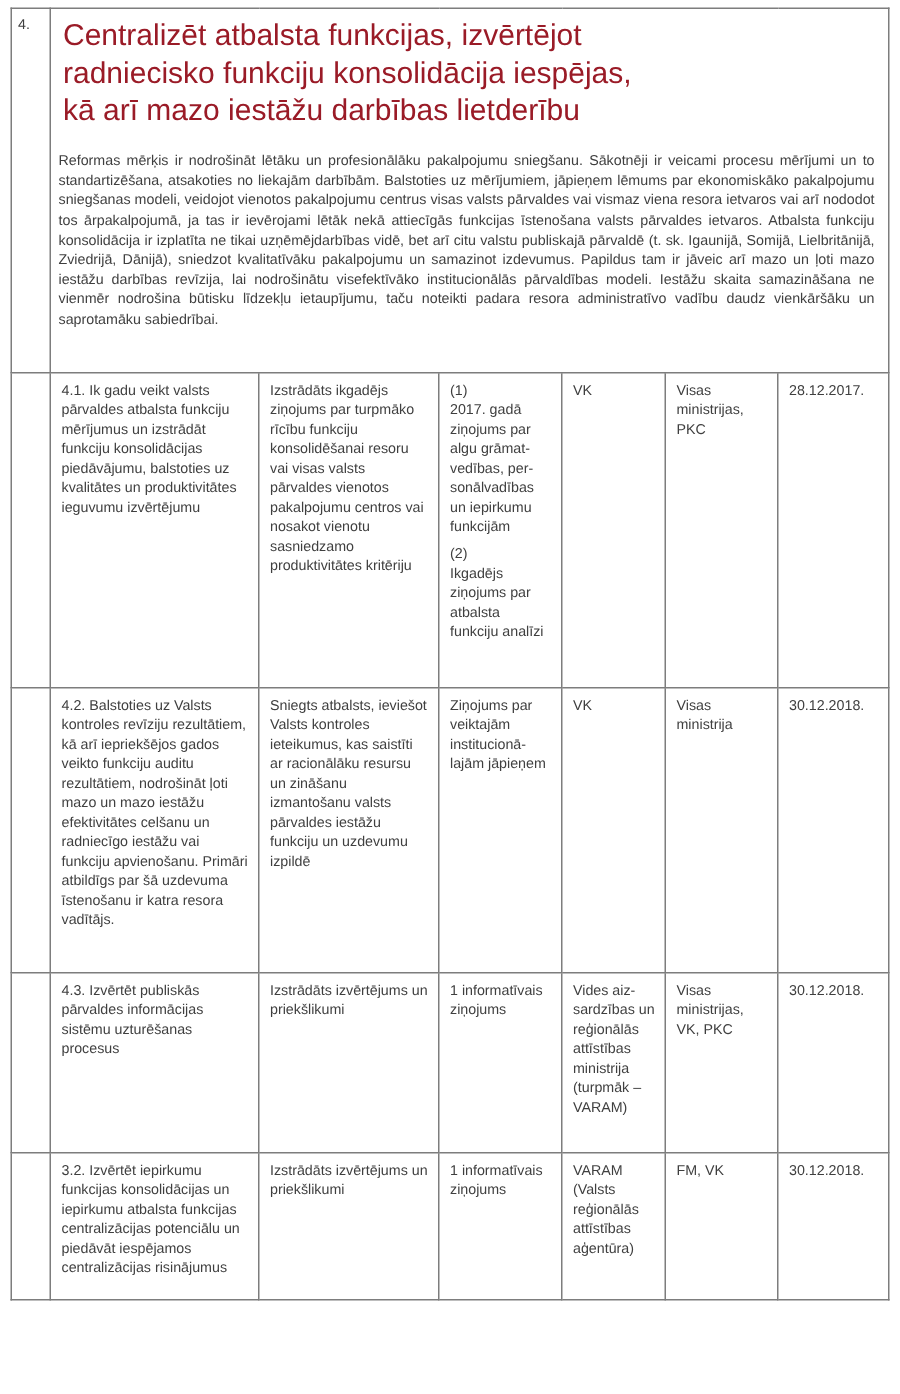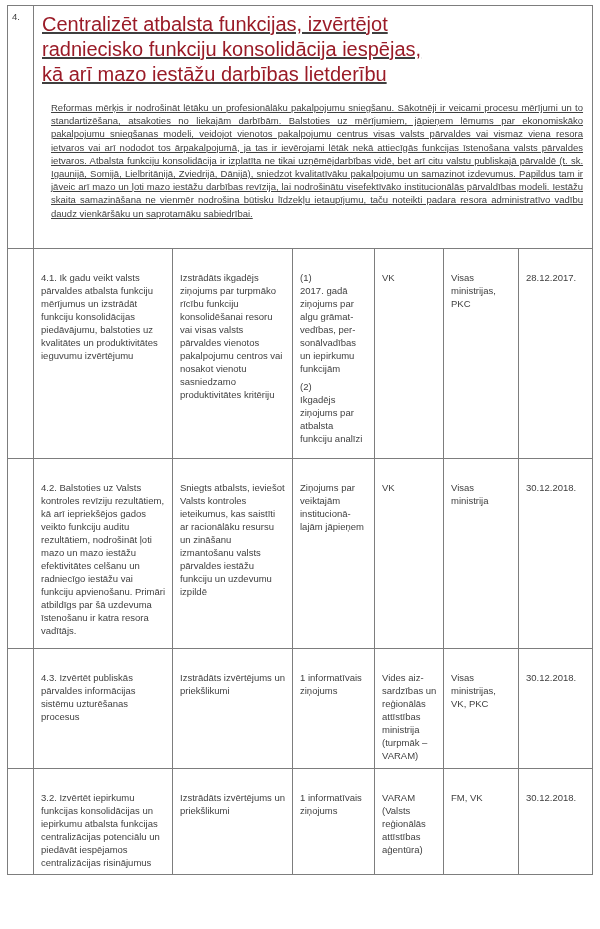--- a/index.html
+++ b/index.html
@@ -15,41 +15,41 @@
     position:absolute;left:7px;top:5px;
     width:585px;
     border-collapse:collapse;
     table-layout:fixed;
   }
   .plan-table td{
     border:1px solid #7d7d7d;
     vertical-align:top;
     font-size:9.5px;
     line-height:13px;
-    padding:22px 6px 5px 7px;
+    padding:5px 6px 5px 7px;
     color:#3f3f3f;
     overflow:hidden;
   }
   
   .num-cell{
     font-size:20px;
     line-height:24px;
     color:#9a1b27;
     padding:4px 2px 0 4px !important;
     text-align:left;
   }
-  .title-cell{padding:6px 9px 4px 5px !important;text-decoration:underline;}
+  .title-cell{padding:6px 9px 4px 5px !important;}
   .section-title{
     color:#9a1b27;
     font-size:20px;
     line-height:25px;
     padding-left:3px;
   }
   .intro{
-    margin:14px 0 0 12px;
+    margin:14px 0 0 0;
     text-align:justify;
     font-size:9.5px;
     line-height:13.2px;
   }
   .ind-label{margin:0;}
   .ind-par2{margin-top:5px;}
   .footer{
     position:absolute;
     left:8px;right:15px;top:906px;
     font-size:9.5px;

